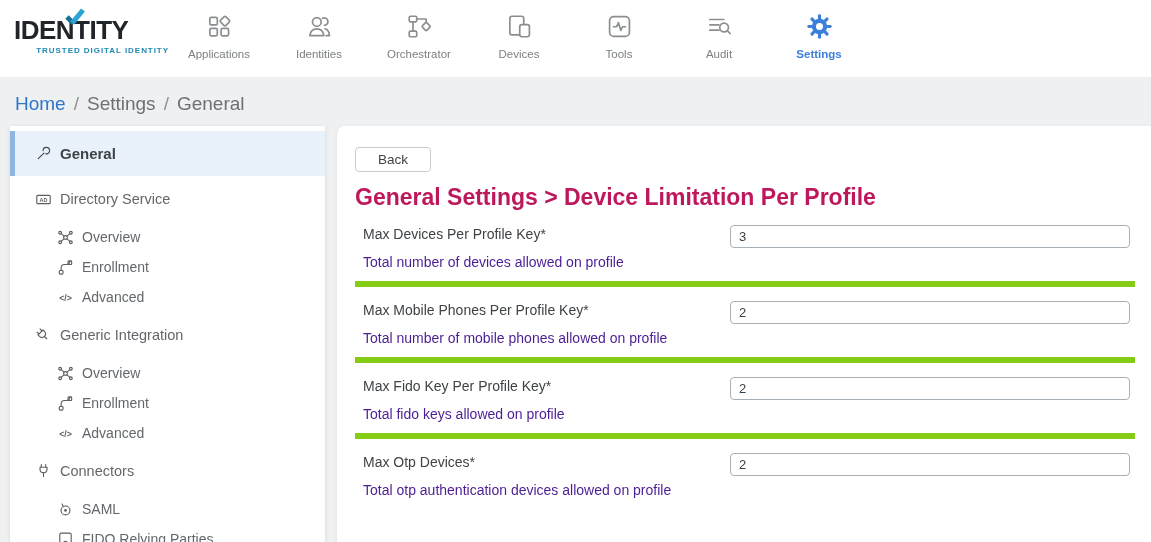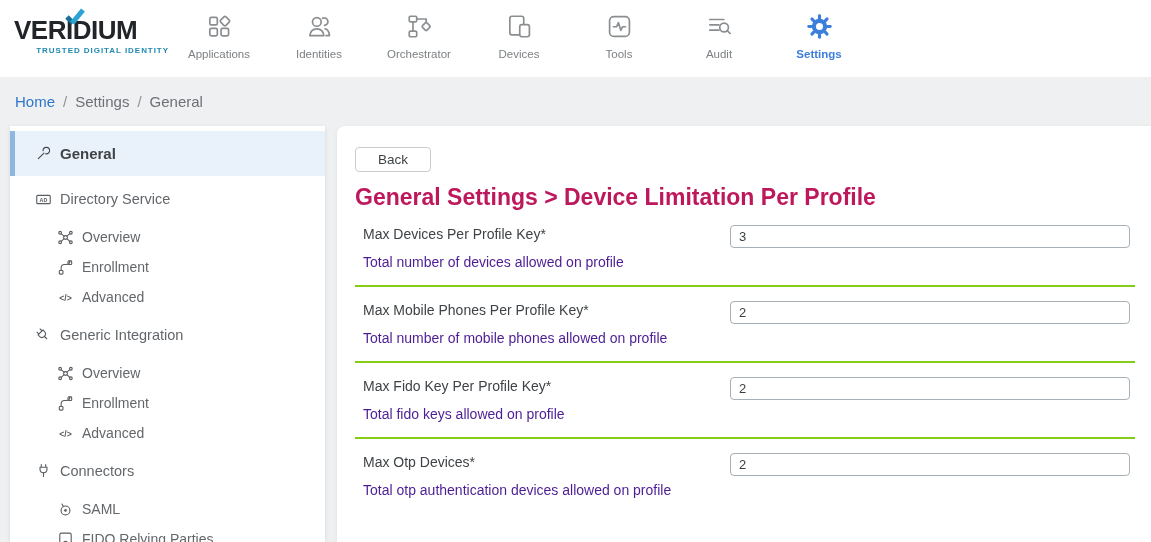--- a/index.html
+++ b/index.html
@@ -14,55 +14,55 @@
   .brand-tagline { font-size:8px; font-weight:bold; color:#2089b2; letter-spacing:0.95px; margin-top:3px; white-space:nowrap;text-align:right; }
 
   .nav-items { display:flex; padding-top:11px; }
   .nav-item { width:100px; display:flex; flex-direction:column; align-items:center; gap:7px; cursor:pointer; color:#8b8e91; }
   .nav-item .nicon { height:30px; display:flex; align-items:center; justify-content:center; }
   .nav-item .nlabel { font-size:11.5px; color:#7d8184; }
   .nav-item.active { color:#3c7edb; }
   .nav-item.active .nlabel { color:#3c7edb; font-weight:bold; }
 
   
-  .breadcrumb { height:49px; padding:16px 0 0 15px; font-size:15px; color:#6d7175; }
+  .breadcrumb { height:49px; padding:16px 0 0 15px; font-size:19px; color:#6d7175; }
   .crumb { color:#6d7175; }
   .crumb.link { color:#2e76c9; cursor:pointer; }
   .crumb-sep { color:#8f9396; margin:0 8px; }
 
   
   .content { display:flex; height:416px; align-items:stretch; }
 
   .sidebar { width:315px; margin-left:10px; background:#fff; box-shadow:0 1px 4px rgba(0,0,0,.1); padding-top:5px; overflow:hidden; flex:none; }
   .sb-item { height:30px; display:flex; align-items:center; padding-left:23px; color:#63676b; font-size:14.5px; cursor:pointer; white-space:nowrap; }
   .sb-item .sicon { width:20px; display:flex; justify-content:center; align-items:center; margin-right:7px; color:#595d61; flex:none; }
   .sb-item.gap { margin-top:8px; }
   .sb-item.sub { padding-left:45px; font-size:14px; }
   .sb-item.active { height:45px; background:#e9f1fa; border-left:5px solid #8fb5e1; padding-left:18px; font-weight:bold; color:#3f4347; font-size:15px; margin-top:0; }
   .sb-item.active .sicon { color:#44484c; }
 
   .main { flex:1; background:#fff; margin-left:12px; border-radius:8px 0 0 0; box-shadow:0 1px 4px rgba(0,0,0,.07); padding:21px 16px 0 18px; overflow:hidden; }
   .back-btn { display:inline-block; background:#fff; border:1px solid #c9cccf; border-radius:4px; padding:4px 22px; font-size:13.5px; color:#3f4347; cursor:pointer; font-family:inherit; }
   .main-title { font-size:23px; font-weight:bold; color:#be185d; margin-top:12px; }
 
   .field-row { display:flex; align-items:flex-start; min-height:76px; padding-top:14px; }
-  .field-row:not(:last-child) { border-bottom:2px solid #84cc16; }
+  .field-row:not(:last-child) { border-bottom:6px solid #84cc16; }
   .label-col { width:367px; margin-left:8px; flex:none; }
   .flabel { font-size:14px; color:#3f4346; line-height:19px; }
   .fdesc { font-size:14px; color:#4c1d95; line-height:19px; margin-top:9px; }
   .finput { width:400px; height:23px; border:1px solid #a6b0b6; border-radius:4px; padding:0 8px; font-size:13px; color:#3a3f44; font-family:inherit; outline:none; background:#fff; }
 </style>
 </head>
 <body>
 
 <div class="page">
 
   <div class="topnav">
     <div class="brand">
-      <div class="brand-name">VERIDIUM</div>
+      <div class="brand-name">IDENTITY</div>
       <svg class="brand-check" width="21" height="19" viewBox="0 0 21 19">
         <path d="M3 9 L9 15" stroke="#1b6f94" stroke-width="5" fill="none"></path>
         <path d="M8.2 15.2 L19 2" stroke="#2ba3d4" stroke-width="5" fill="none"></path>
       </svg>
       <div class="brand-tagline">TRUSTED DIGITAL IDENTITY</div>
     </div>
     <div class="nav-items">
         <div class="nav-item">
     <span class="nicon">
             <svg width="29" height="29" viewBox="0 0 24 24" fill="none" stroke="currentColor" stroke-width="1.4" stroke-linecap="round" stroke-linejoin="round">

